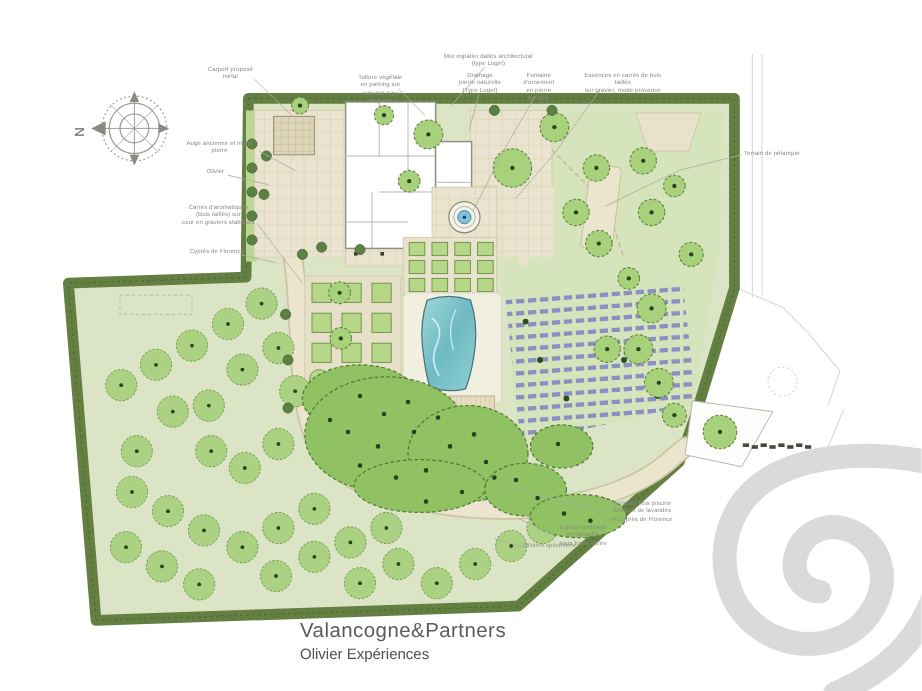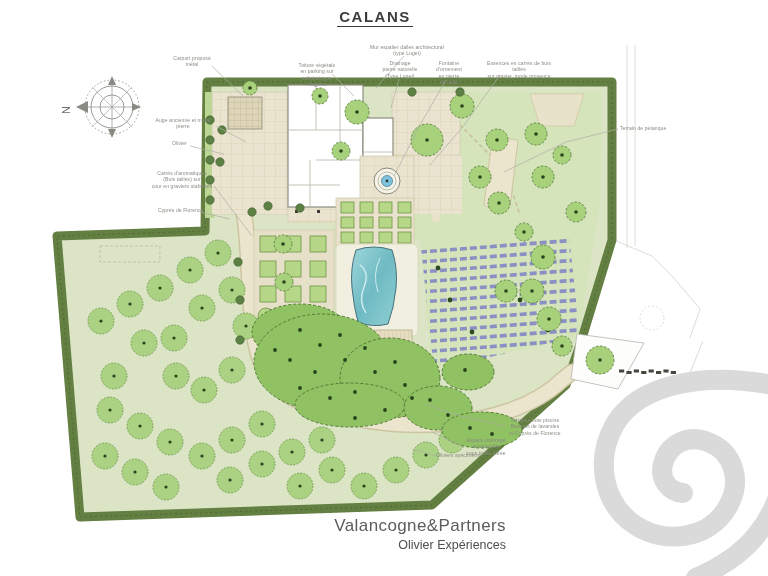--- a/index.html
+++ b/index.html
@@ -13,21 +13,21 @@
     position:absolute;left:300px;top:8px;width:150px;text-align:center;
     font-size:15px;font-weight:600;letter-spacing:1.5px;color:#3c3c3c;
   }
   .page-title span{border-bottom:1.2px solid #3c3c3c;padding:0 2px 1px 2px;}
   .anno{
     position:absolute;font-size:5px;line-height:1.25;color:#8a8a82;
     white-space:pre-line;text-align:center;letter-spacing:.1px;
   }
   .anno.left{text-align:left;}
   .footer{
-    position:absolute;left:250px;top:516px;width:256px;text-align:right;color:#585858;
+    position:absolute;left:250px;top:516px;width:256px;text-align:left;color:#585858;
   }
   .footer .brand{font-size:17px;letter-spacing:.4px;color:#5c5c5c;}
   .footer .tagline{font-size:12.5px;margin-top:2px;color:#4f4f4f;}
 </style>
 </head>
 <body>
 
 <div id="stage">
 
 <svg id="plan-svg" width="768" height="576" viewBox="0 0 768 576">
@@ -412,23 +412,20 @@
     <path d="M190,146 L224,154"></path>
     <path d="M214,186 L252,236"></path>
     <path d="M200,212 L230,219"></path>
     <path d="M618,129 L566,142 L504,172"></path>
     <path d="M505,426 L452,414 L426,404"></path>
     <path d="M463,447 L432,432"></path>
     <path d="M437,456 L412,449"></path>
   </g>
 </svg>
 
-<div class="page-title">
-  <span>CALANS</span>
-</div>
 
 <div class="anno" style="left:166px;top:55px;width:52px;">Carport proposé
 métal</div>
 <div class="anno" style="left:294px;top:62px;width:46px;">Toiture végétale
 en parking sur
 substrat type Vegpras</div>
 <div class="anno" style="left:370px;top:44px;width:74px;">Mur espalier dalles architectural
 (type Luget)</div>
 <div class="anno" style="left:381px;top:60px;width:38px;">Drainage
 pierre naturelle

